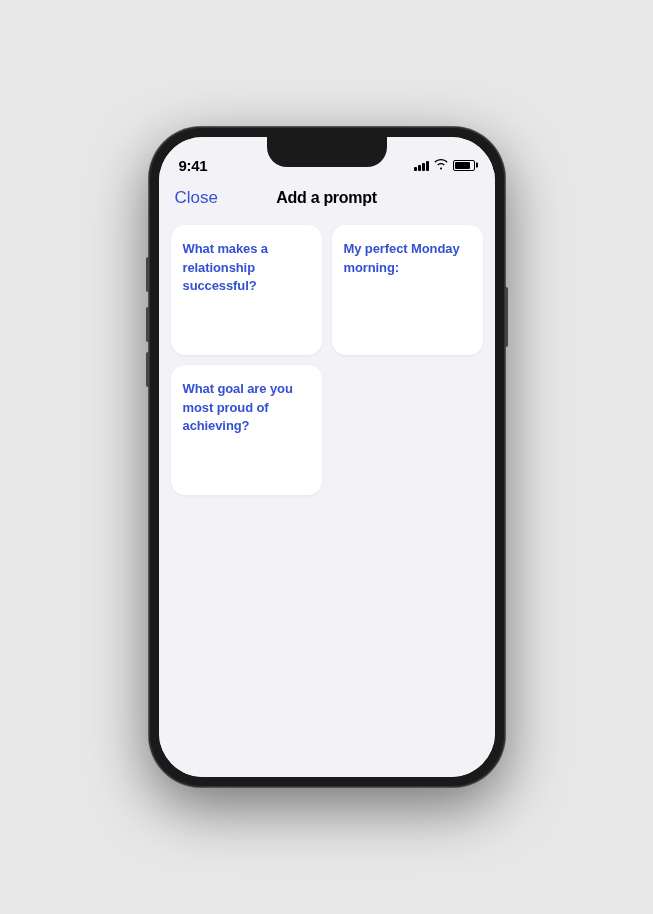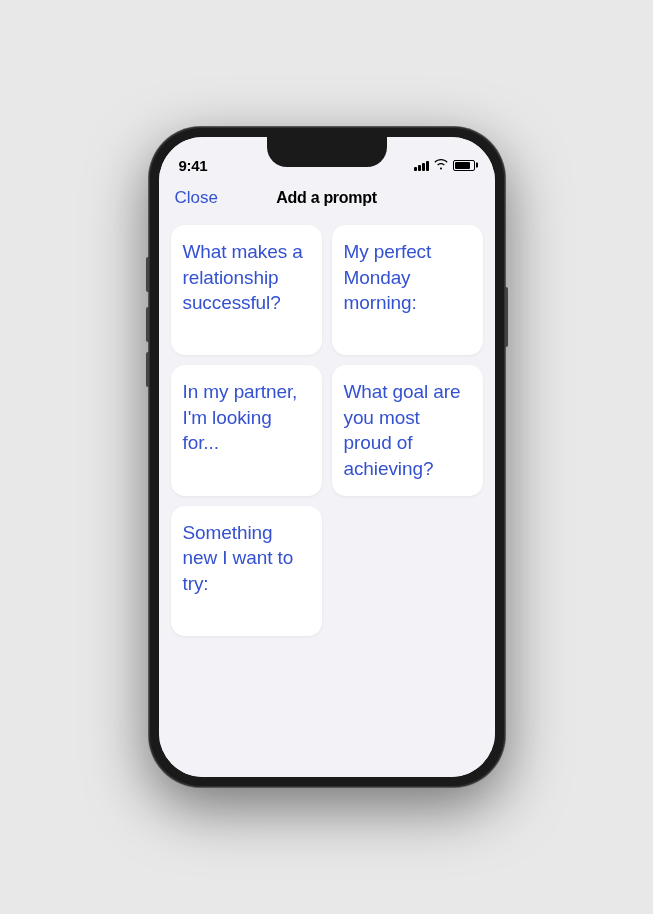--- a/index.html
+++ b/index.html
@@ -191,22 +191,22 @@
     .prompt-card {
       background: #fff;
       border-radius: 14px;
       padding: 14px 12px;
       min-height: 130px;
       cursor: pointer;
       box-shadow: 0 1px 3px rgba(0,0,0,0.06);
     }
 
     .prompt-card-text {
-      font-size: 19px;
-      font-weight: 400;
+      font-size: 13px;
+      font-weight: 700;
       color: #3451d1;
       line-height: 1.35;
       letter-spacing: -0.1px;
     }
   </style>
 </head>
 <body>
 
 <div class="phone-outer">
   <div class="phone-screen">
@@ -243,28 +243,22 @@
       <div class="prompts-grid">
 
         <div class="prompt-card">
           <span class="prompt-card-text">What makes a relationship successful?</span>
         </div>
         <div class="prompt-card">
           <span class="prompt-card-text">My perfect Monday morning:</span>
         </div>
 
 
-        <div class="prompt-card">
-          <span class="prompt-card-text">In my partner, I'm looking for...</span>
-        </div>
 
         <div class="prompt-card">
           <span class="prompt-card-text">What goal are you most proud of achieving?</span>
         </div>
-        <div class="prompt-card">
-          <span class="prompt-card-text">Something new I want to try:</span>
-        </div>
 
       </div>
     </div>
 
   </div>
 </div>
 
 </body></html>

